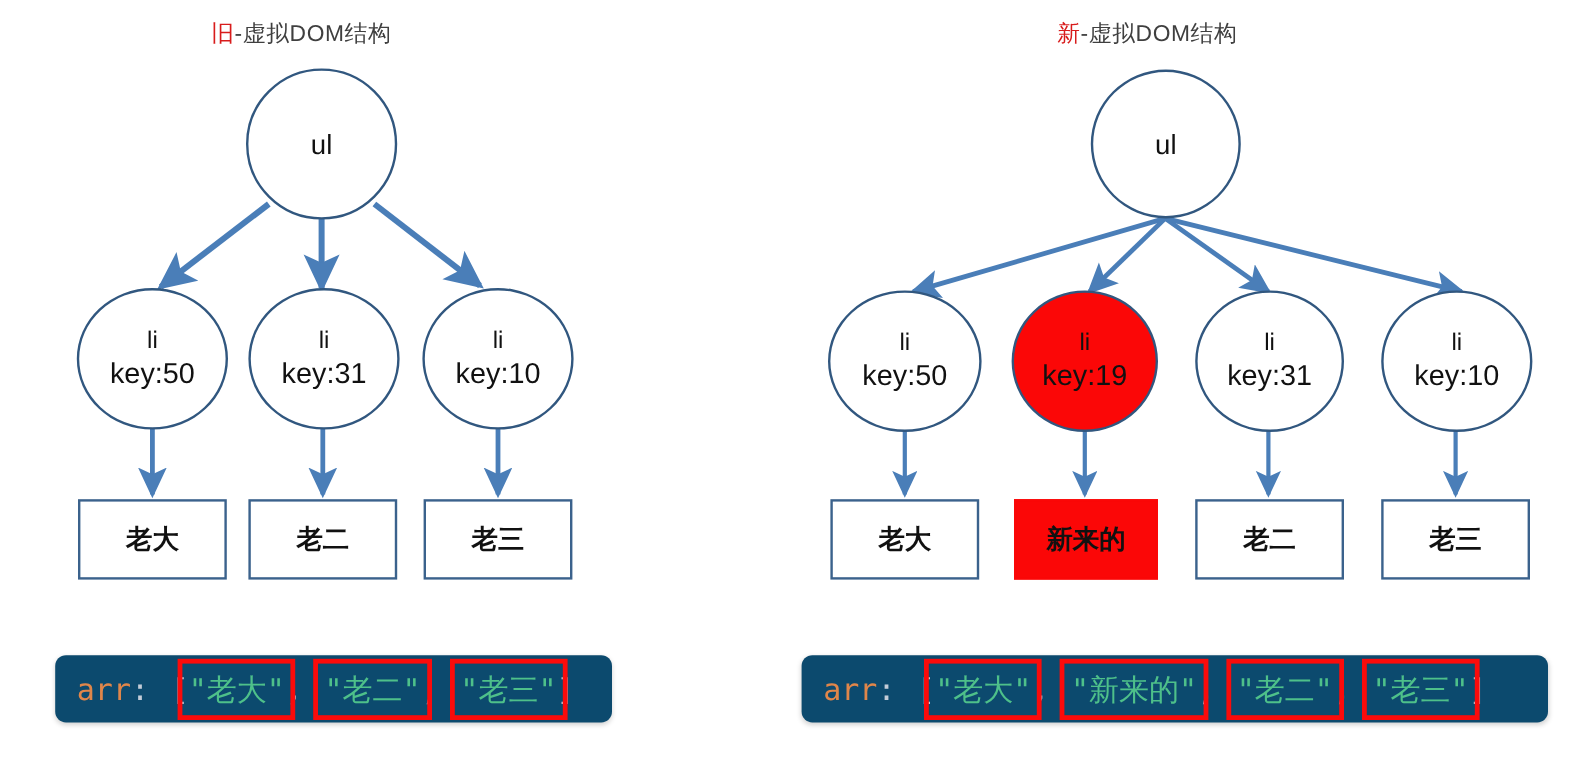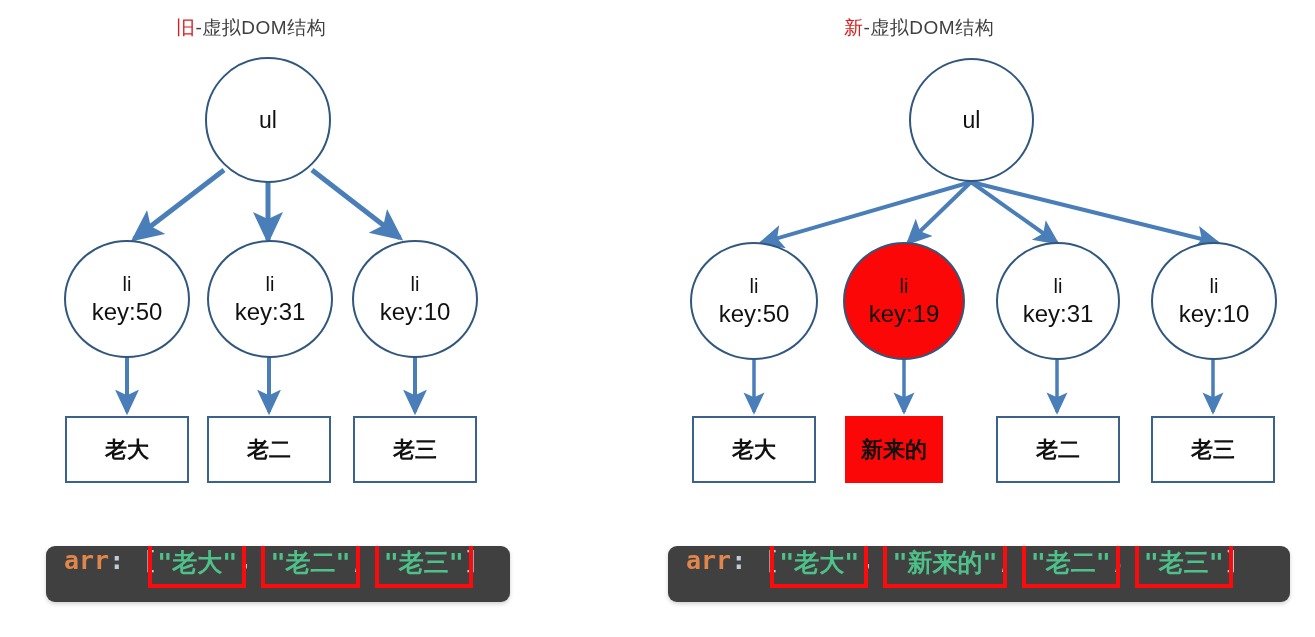--- a/index.html
+++ b/index.html
@@ -36,27 +36,26 @@
     position:absolute;box-sizing:border-box;
     border:2px solid #3b628c;background:#ffffff;
     display:flex;align-items:center;justify-content:center;
     font-size:22px;color:#111;font-weight:bold;
   }
   .boxleaf.red{background:#fb0707;border-color:#fb0707;color:#111;}
 
   
   .codebar{
     position:absolute;box-sizing:border-box;
-    background:#404040;border-radius:9px;
-    display:flex;align-items:flex-start;
+    background:#0c4a6e;border-radius:9px;
+    display:flex;align-items:center;
     font-family:"DejaVu Sans Mono","Liberation Mono",monospace;
     font-size:25px;white-space:nowrap;
     box-shadow:0 2px 4px rgba(0,0,0,.18);
     overflow:hidden;
-    font-weight:bold;
   }
   .codebar .pad{display:inline-block;width:18px;}
   .tok-var{color:#e0864a;}
   .tok-punc{color:#c3ccd8;}
   .tok-str{
     color:#4ec08a;
     display:inline-block;
     position:relative;
   }
   .tok-str.boxed{
@@ -146,21 +145,21 @@
         <span class="tok-str boxed">"老二"</span>
         <span class="tok-punc">,</span>
         <span class="pad"></span>
         <span class="tok-str boxed">"老三"</span>
         <span class="tok-punc">]</span>
     </div>
   </div>
 
   <div>
 
-    <div class="title" style="left:844px;top:15px;"><span class="hl">新</span><span>-虚拟DOM结构</span></div>
+    <div class="title" style="left:881px;top:15px;"><span class="hl">新</span><span>-虚拟DOM结构</span></div>
 
     <div class="node single" style="left:909px;top:58px;width:125px;height:124px;">
       <div class="ln1">ul</div>
     </div>
 
     <div class="node" style="left:690px;top:242px;width:128px;height:118px;">
       <div class="ln1">li</div>
       <div class="ln2">key:50</div>
     </div>
     <div class="node red" style="left:843px;top:242px;width:122px;height:118px;">
@@ -172,21 +171,21 @@
       <div class="ln2">key:31</div>
     </div>
     <div class="node" style="left:1151px;top:242px;width:126px;height:118px;">
       <div class="ln1">li</div>
       <div class="ln2">key:10</div>
     </div>
 
     <div class="boxleaf" style="left:692px;top:416px;width:124px;height:67px;">
       <span>老大</span>
     </div>
-    <div class="boxleaf red" style="left:845px;top:416px;width:98px;height:67px;">
+    <div class="boxleaf red" style="left:845px;top:416px;width:120px;height:67px;">
       <span>新来的</span>
     </div>
     <div class="boxleaf" style="left:996px;top:416px;width:124px;height:67px;">
       <span>老二</span>
     </div>
     <div class="boxleaf" style="left:1151px;top:416px;width:124px;height:67px;">
       <span>老三</span>
     </div>
 
     <div class="codebar" style="left:668px;top:546px;width:622px;height:56px;">

